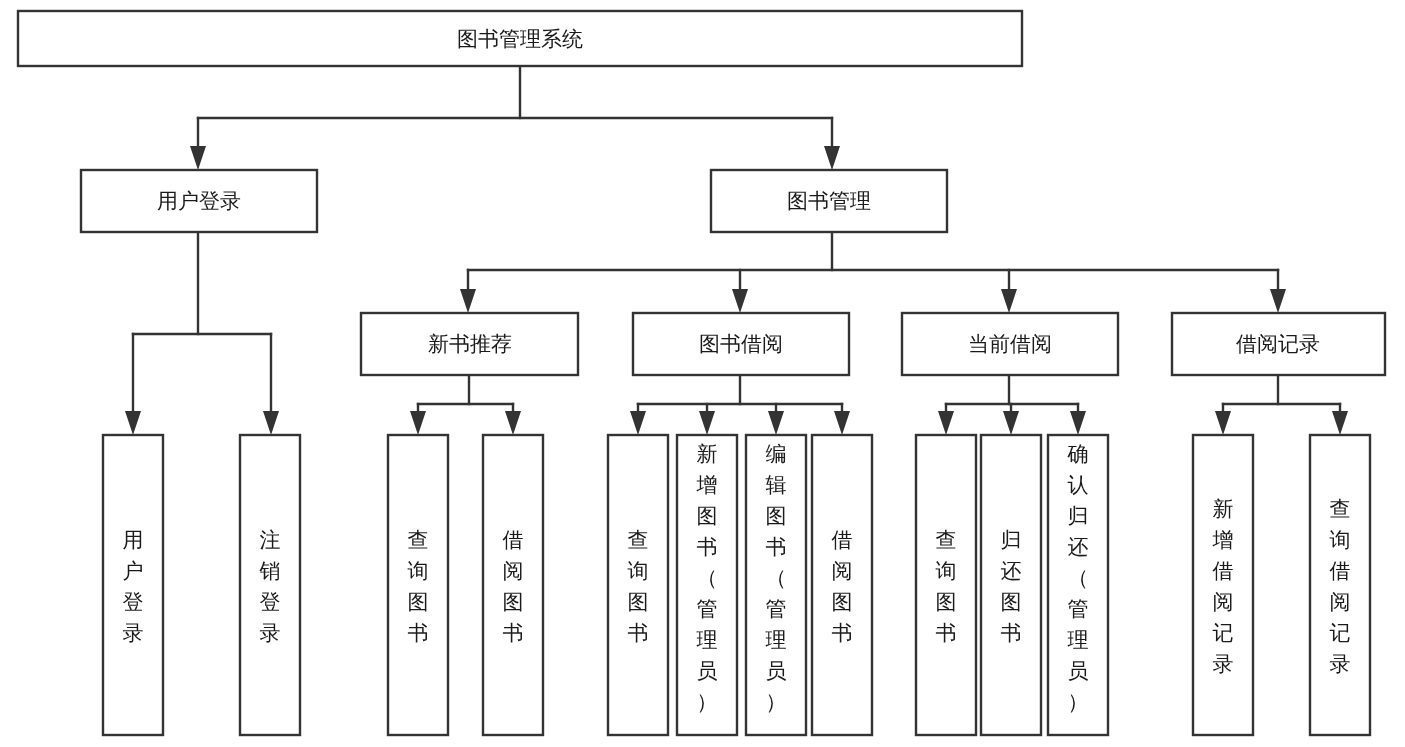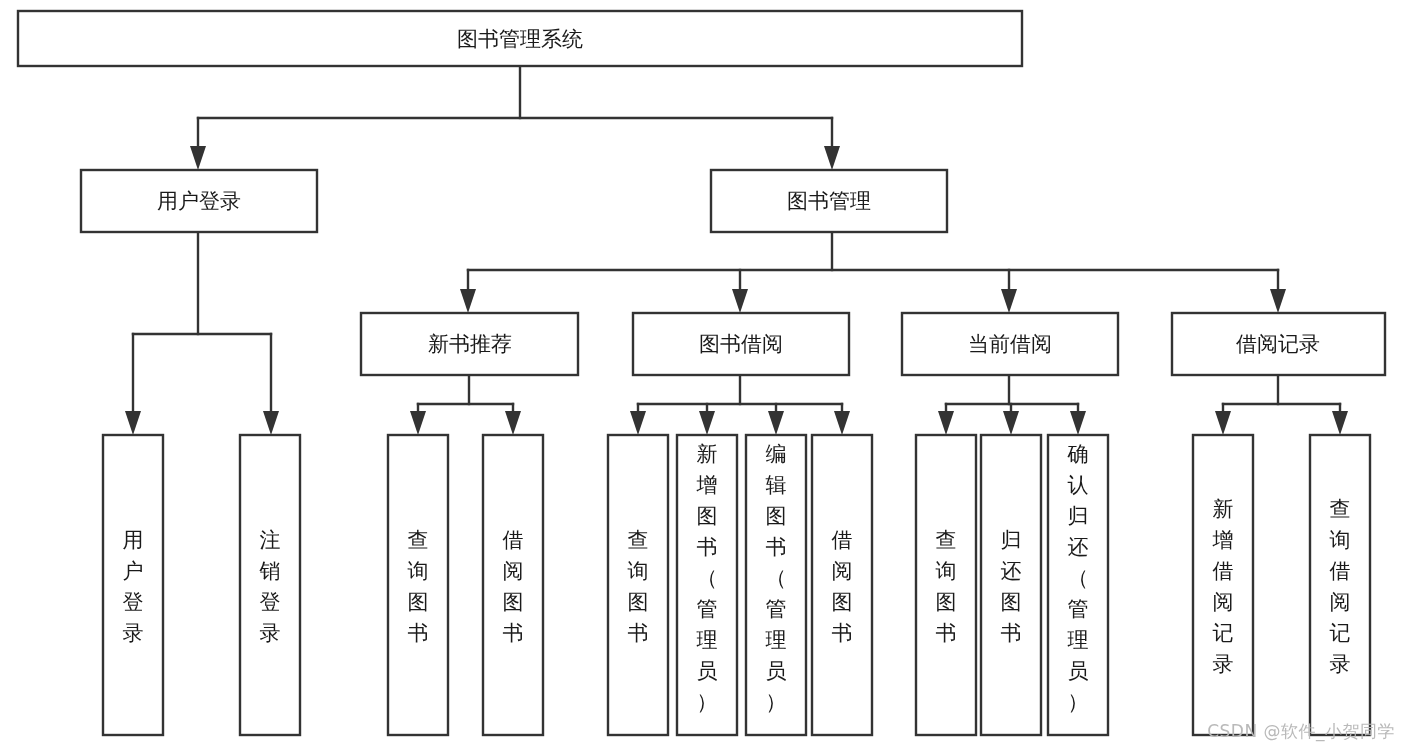--- a/index.html
+++ b/index.html
@@ -217,14 +217,13 @@
           <text class="node-label-v" x="1223" y="516"><tspan x="1223" dy="0">新</tspan><tspan x="1223" dy="31">增</tspan><tspan x="1223" dy="31">借</tspan><tspan x="1223" dy="31">阅</tspan><tspan x="1223" dy="31">记</tspan><tspan x="1223" dy="31">录</tspan></text>
         </g>
         <g>
           <rect class="node-box" x="1310" y="435" width="60" height="300"></rect>
           <text class="node-label-v" x="1340" y="516"><tspan x="1340" dy="0">查</tspan><tspan x="1340" dy="31">询</tspan><tspan x="1340" dy="31">借</tspan><tspan x="1340" dy="31">阅</tspan><tspan x="1340" dy="31">记</tspan><tspan x="1340" dy="31">录</tspan></text>
         </g>
       </g>
 
   </svg>
 
-  <div class="watermark">CSDN @软件_小贺同学</div>
 </div>
 
 </body></html>

